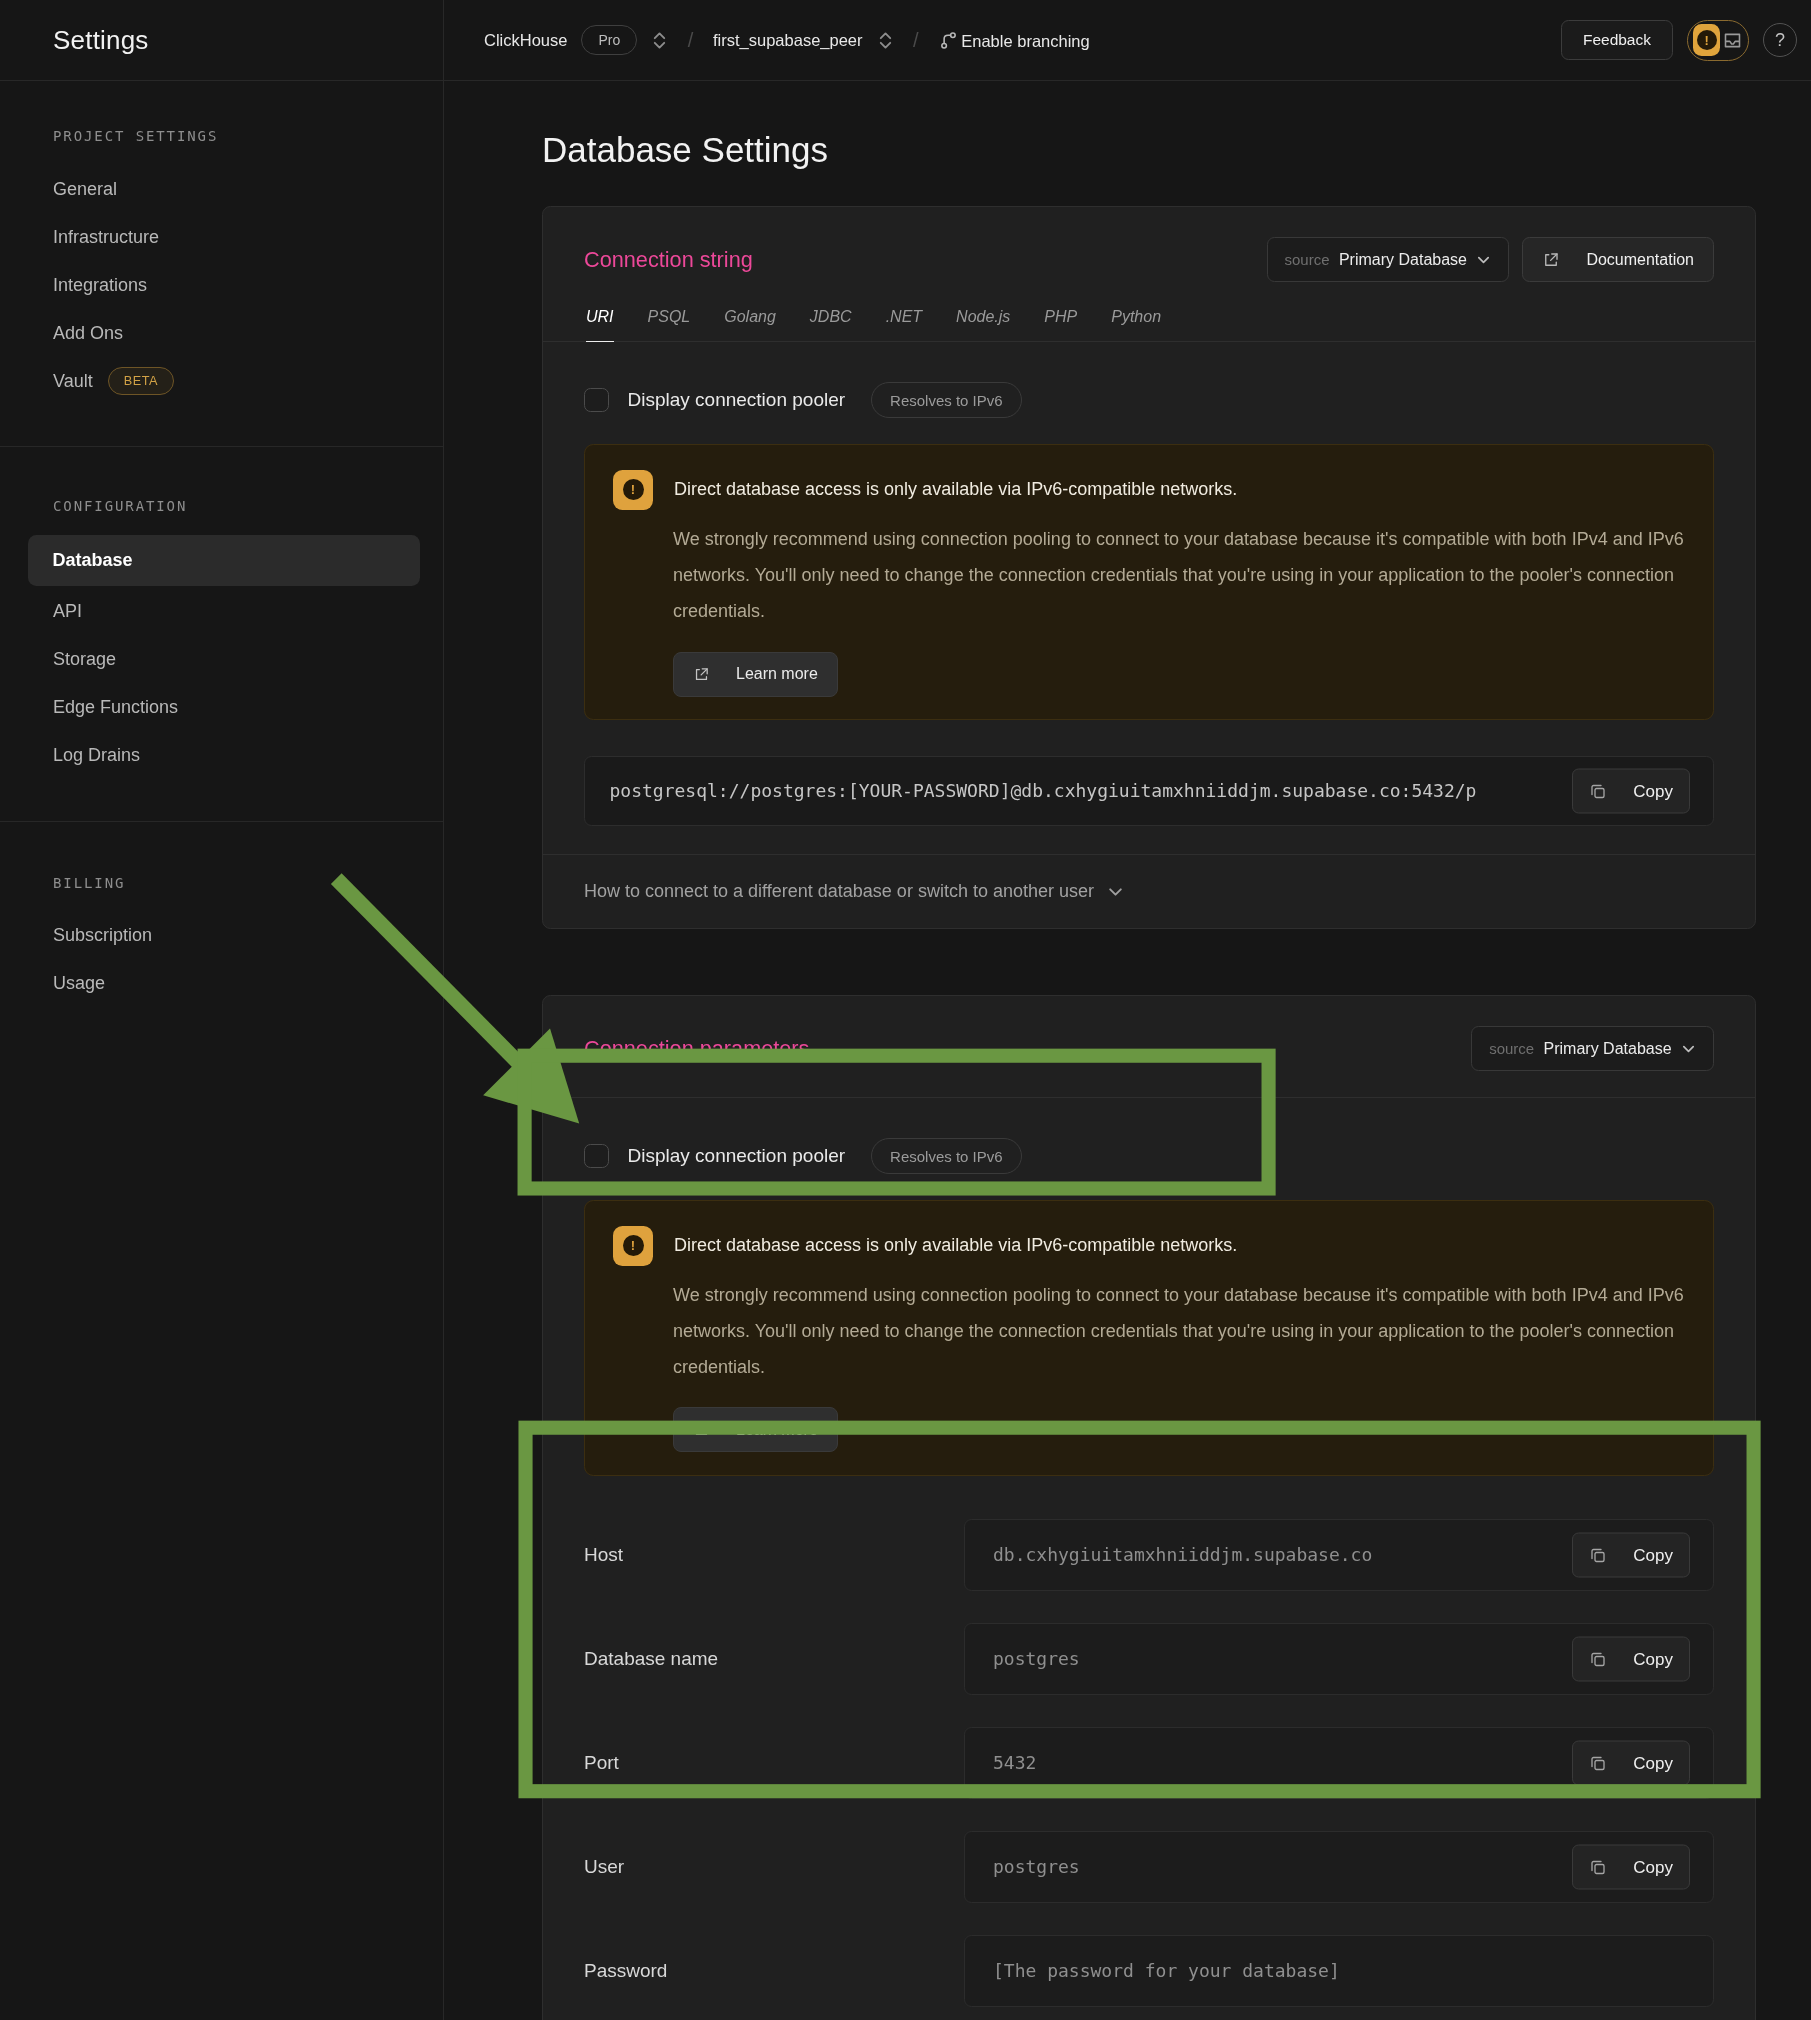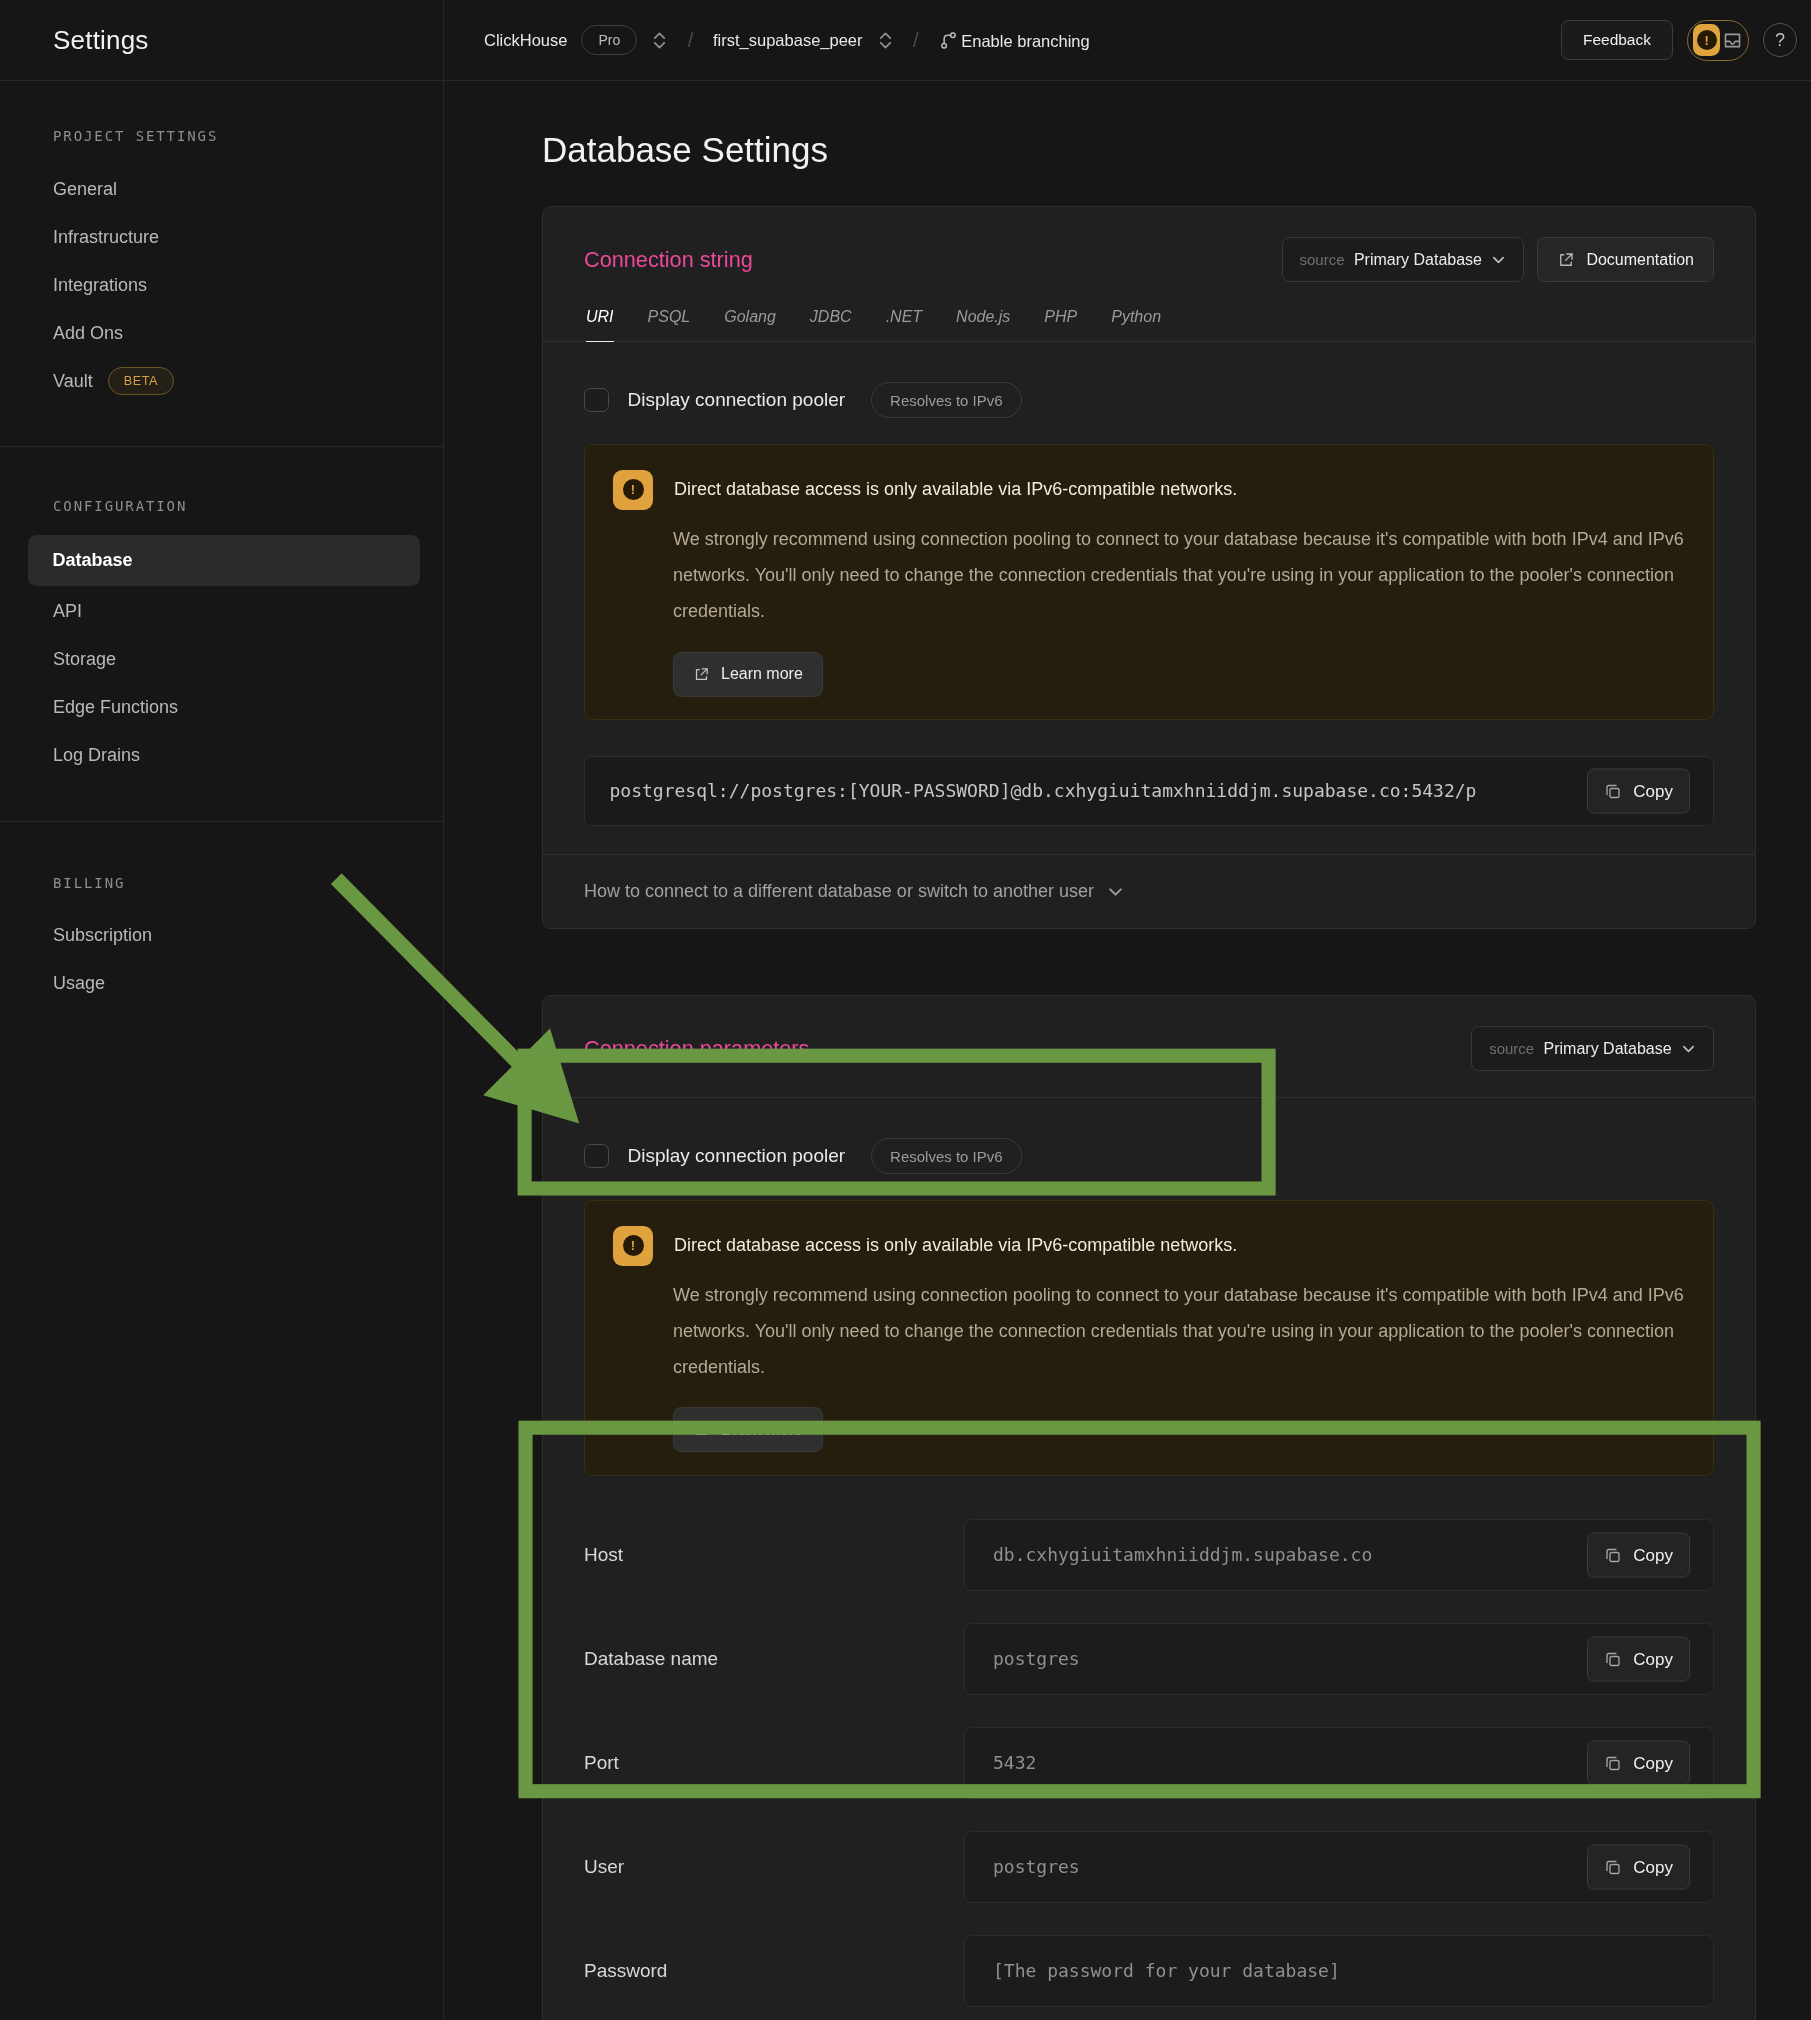--- a/index.html
+++ b/index.html
@@ -54,21 +54,21 @@
   .card2 { margin-top:66px; }
   .card-head { display:flex; align-items:center; justify-content:space-between;
                padding:30px 41px 0 41px; }
   .card-head.bordered { padding-bottom:26px; border-bottom:0.9px solid #2e2e2e; }
   .card-title { font-size:21.7px; font-weight:500; color:#ec4899; }
   .head-controls { display:flex; align-items:center; gap:13px; }
   .source-select { display:flex; align-items:center; gap:9.4px; background:#1c1c1c;
                    border:0.9px solid #383838; border-radius:7.5px; height:45px; padding:0 17px; cursor:pointer; }
   .source-label { font-size:15px; color:#6f6f6f; }
   .source-value { font-size:16px; color:#ececec; }
-  .doc-btn, .learn-btn, .copy-btn { display:flex; align-items:center; gap:11px; cursor:pointer;text-align:right; }
+  .doc-btn, .learn-btn, .copy-btn { display:flex; align-items:center; gap:26px; cursor:pointer;text-align:right; }
   .doc-btn { background:#262626; border:0.9px solid #3b3b3b; border-radius:7.5px; height:45px;
              padding:0 19px; font-size:16px; color:#f0f0f0; }
   .tabs { display:flex; gap:34px; padding:0 43px; margin-top:26px; border-bottom:0.9px solid #2e2e2e;font-style:italic; }
   .tab { font-size:16px; color:#9a9a9a; padding-bottom:15px; cursor:pointer; }
   .tab.active { color:#ffffff; border-bottom:1.9px solid #ededed; margin-bottom:-0.9px; }
   .card-body { padding:40px 41px 0 41px; }
   .pooler-row { display:flex; align-items:center; }
   .checkbox { width:24.5px; height:24.5px; border:1.4px solid #4b4b4b; border-radius:6.6px;
               background:#1d1d1d; margin-right:19px; cursor:pointer; flex:0 0 24.5px; }
   .pooler-label { font-size:19px; color:#eaeaea; }

